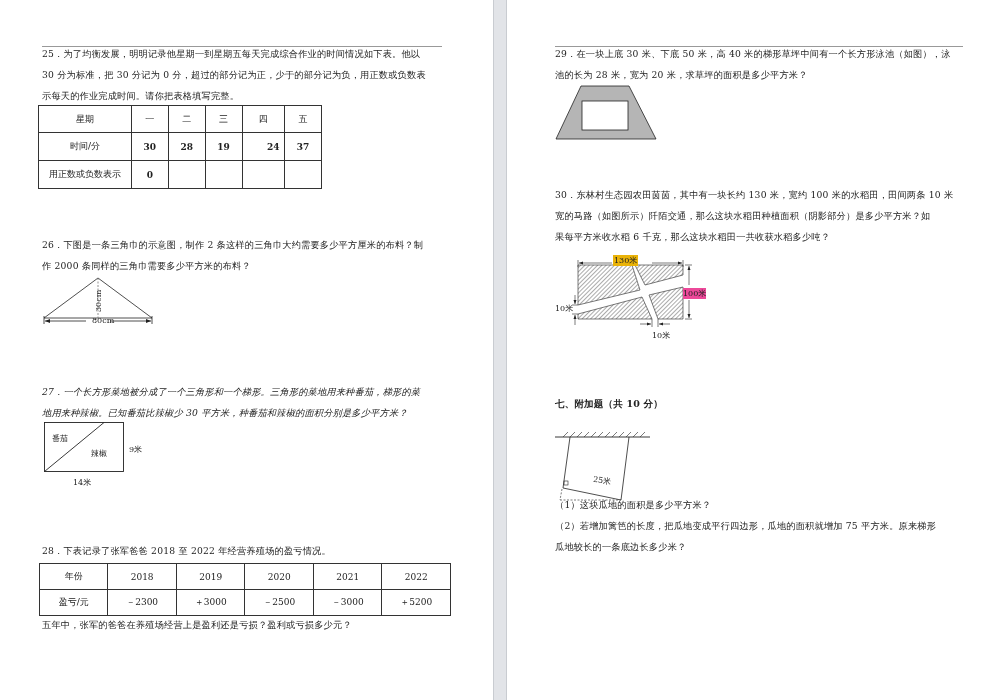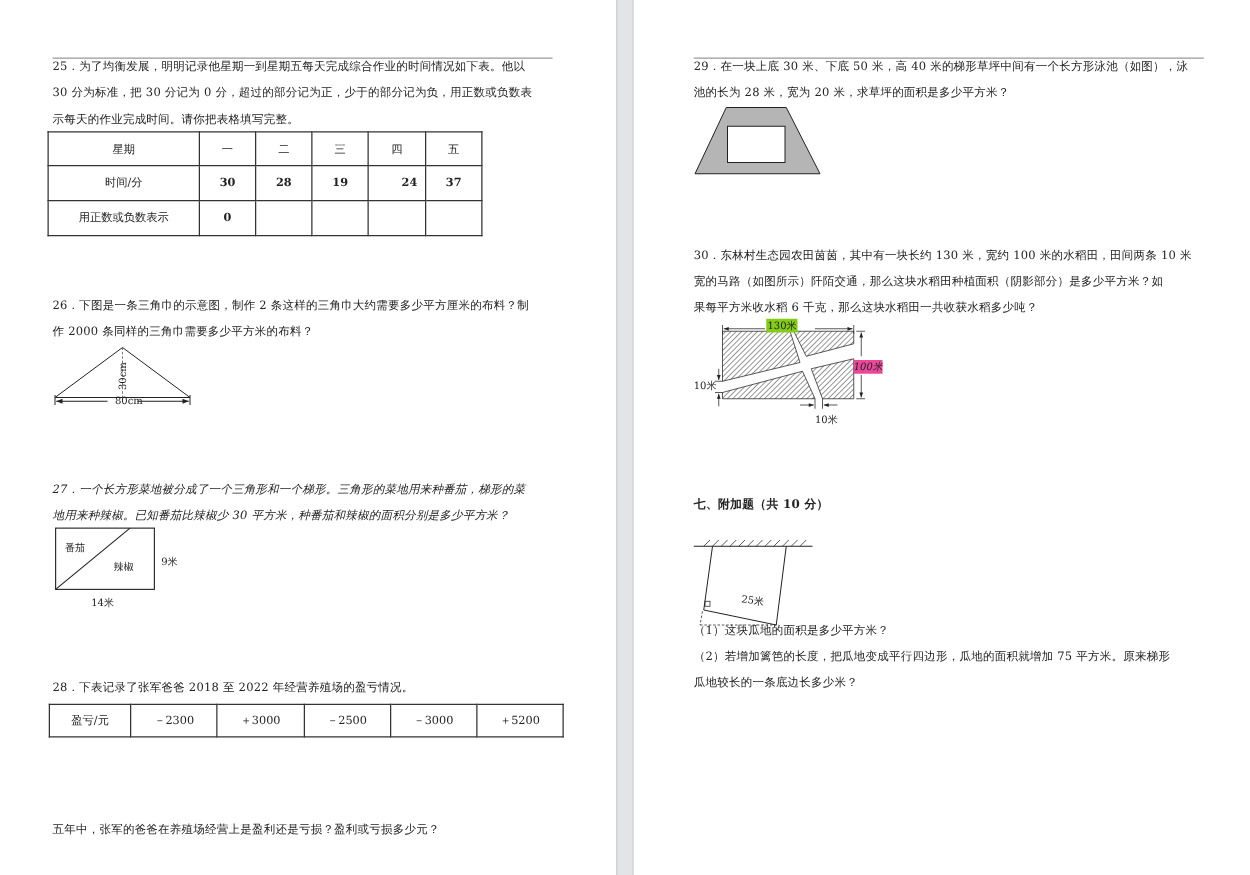--- a/index.html
+++ b/index.html
@@ -33,21 +33,21 @@
 <body>
 
 <div class="page left">
   <div class="topline" style="left:42px;width:400px;"></div>
 
   <div class="q" style="left:42px;top:43px;width:410px;">
     <p>25．为了均衡发展，明明记录他星期一到星期五每天完成综合作业的时间情况如下表。他以</p>
     <p>30 分为标准，把 30 分记为 0 分，超过的部分记为正，少于的部分记为负，用正数或负数表</p>
     <p>示每天的作业完成时间。请你把表格填写完整。</p>
   </div>
-  <table class="grid" style="left:38px;top:105px;width:348px;">
+  <table class="grid" style="left:38px;top:105px;width:284px;">
     <tbody>
         <tr style="height:27px;">
       <td style="width:123px;">星期</td>
       <td style="width:45px;">一</td>
       <td style="width:45px;">二</td>
       <td style="width:45px;">三</td>
       <td style="width:45px;">四</td>
       <td style="width:45px;">五</td>
     </tr>
     <tr style="height:28px;">
@@ -97,50 +97,58 @@
   <div class="label" style="left:52px;top:433px;text-align:right;">番茄</div>
   <div class="label" style="left:91px;top:448px;">辣椒</div>
   <div class="label" style="left:129px;top:444px;">9米</div>
   <div class="label" style="left:73px;top:477px;">14米</div>
 
   <div class="q" style="left:42px;top:540px;width:410px;">
     <p>28．下表记录了张军爸爸 2018 至 2022 年经营养殖场的盈亏情况。</p>
   </div>
   <table class="grid" style="left:39px;top:563px;width:412px;">
     <tbody>
+        <tr style="height:26px;">
+      <td style="width:68px;">年份</td>
+      <td style="width:68px;">2018</td>
+      <td style="width:68px;">2019</td>
+      <td style="width:68px;">2020</td>
+      <td style="width:68px;">2021</td>
+      <td style="width:68px;">2022</td>
+    </tr>
     <tr style="height:26px;">
       <td>盈亏/元</td>
       <td>－2300</td>
       <td>＋3000</td>
       <td>－2500</td>
       <td>－3000</td>
       <td>＋5200</td>
     </tr>
   </tbody>
     </table>
-  <div class="q" style="left:42px;top:614px;width:410px;margin-top:39px;">
+  <div class="q" style="left:42px;top:614px;width:410px;">
     <p>五年中，张军的爸爸在养殖场经营上是盈利还是亏损？盈利或亏损多少元？</p>
   </div>
 </div>
 
 <div class="gutter"></div>
 
 <div class="page right">
   <div class="topline" style="left:48px;width:408px;"></div>
 
   <div class="q" style="left:48px;top:43px;width:420px;">
     <p>29．在一块上底 30 米、下底 50 米，高 40 米的梯形草坪中间有一个长方形泳池（如图），泳</p>
     <p>池的长为 28 米，宽为 20 米，求草坪的面积是多少平方米？</p>
   </div>
   <svg style="left:48px;top:85px;" width="104" height="56">
     <polygon points="1,54 26,1 74,1 101,54" fill="#b5b5b5" stroke="#222" stroke-width="0.8"></polygon>
     <rect x="27" y="16" width="46" height="29" fill="#fff" stroke="#222" stroke-width="0.8"></rect>
   </svg>
 
-  <div class="q" style="left:48px;top:194px;width:420px;">
+  <div class="q" style="left:48px;top:184px;width:420px;">
     <p>30．东林村生态园农田茵茵，其中有一块长约 130 米，宽约 100 米的水稻田，田间两条 10 米</p>
     <p>宽的马路（如图所示）阡陌交通，那么这块水稻田种植面积（阴影部分）是多少平方米？如</p>
     <p>果每平方米收水稻 6 千克，那么这块水稻田一共收获水稻多少吨？</p>
   </div>
   <svg style="left:45px;top:255px;" width="140" height="85">
     <defs>
       <pattern id="hatch" width="3" height="3" patternUnits="userSpaceOnUse" patternTransform="rotate(45)">
         <line x1="0" y1="0" x2="0" y2="3" stroke="#444" stroke-width="0.9"></line>
       </pattern>
     </defs>
@@ -171,22 +179,22 @@
     <polygon points="23,49 21.5,45 24.5,45" fill="#222"></polygon>
     <polygon points="23,60 21.5,64 24.5,64" fill="#222"></polygon>
 
     <line x1="100" y1="64" x2="100" y2="72" stroke="#222" stroke-width="0.6"></line>
     <line x1="106" y1="64" x2="106" y2="72" stroke="#222" stroke-width="0.6"></line>
     <line x1="88" y1="69" x2="99" y2="69" stroke="#222" stroke-width="0.6"></line>
     <line x1="107" y1="69" x2="118" y2="69" stroke="#222" stroke-width="0.6"></line>
     <polygon points="99,69 95,67.5 95,70.5" fill="#222"></polygon>
     <polygon points="107,69 111,67.5 111,70.5" fill="#222"></polygon>
   </svg>
-  <div class="label" style="left:106px;top:255px;background:#84cc16;padding:0 1px;">130米</div>
-  <div class="label" style="left:176px;top:288px;background:#ec4899;font-style:italic;">100米</div>
+  <div class="label" style="left:106px;top:255px;background:#eab308;padding:0 1px;">130米</div>
+  <div class="label" style="left:176px;top:288px;background:#ec4899;">100米</div>
   <div class="label" style="left:48px;top:303px;">10米</div>
   <div class="label" style="left:145px;top:330px;">10米</div>
 
   <div class="q sec" style="left:48px;top:393px;">七、附加题（共 10 分）</div>
   <svg style="left:48px;top:432px;" width="100" height="70">
     <line x1="0" y1="5" x2="95" y2="5" stroke="#222" stroke-width="0.9"></line>
     <g stroke="#222" stroke-width="0.6">
       <line x1="8" y1="5" x2="13" y2="0"></line>
         <line x1="15" y1="5" x2="20" y2="0"></line>
         <line x1="22" y1="5" x2="27" y2="0"></line>

